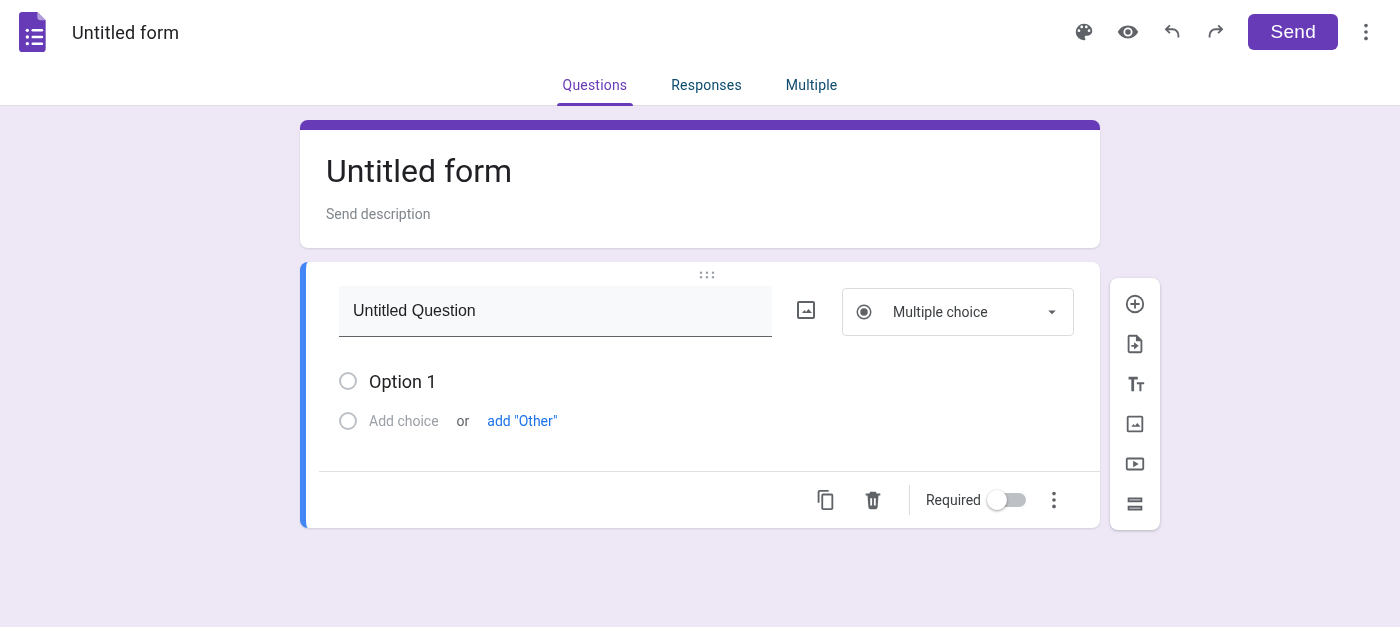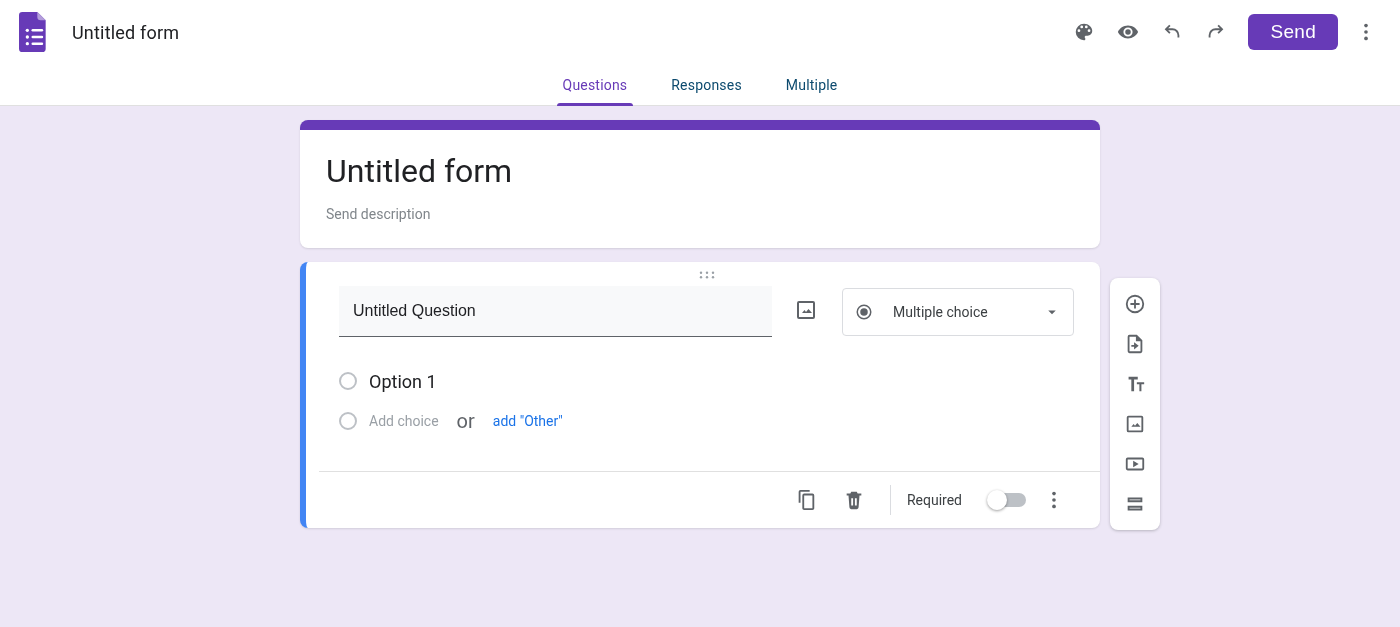--- a/index.html
+++ b/index.html
@@ -47,30 +47,30 @@
   .qtype { width:232px; height:48px; border:1px solid #dadce0; border-radius:4px; display:flex; align-items:center; padding:0 12px; cursor:pointer; gap:20px; }
   .qtype .radio-glyph { width:18px; height:18px; }
   .qtype-label { font-size:14px; color:#3c4043; flex:1; }
   .qtype svg.caret { width:18px; height:18px; fill:#5f6368; }
 
   .options { margin-top:24px; }
   .opt-row { display:flex; align-items:center; gap:12px; height:40px; }
   .radio-empty { width:18px; height:18px; border:2px solid #bdc1c6; border-radius:50%; flex:0 0 auto; }
   .opt-label { font-size:18px; color:#202124; }
   .opt-placeholder { font-size:14px; color:#9aa0a6; }
-  .opt-or { font-size:20px; color:#5f6368; margin:0 6px; }
+  .opt-or { font-size:14px; color:#5f6368; margin:0 6px; }
   .opt-other { font-size:14px; color:#1a73e8; cursor:pointer; }
 
   .divider { height:1px; background:#e0e0e0; margin:30px -26px 0 -20px; }
 
   .q-footer { display:flex; align-items:center; justify-content:flex-end; height:56px; gap:8px; }
   .footer-icon { width:40px; height:40px; display:flex; align-items:center; justify-content:center; cursor:pointer; }
   .footer-icon svg { width:22px; height:22px; fill:#5f6368; }
   .vline { width:1px; height:30px; background:#dadce0; margin:0 8px; }
-  .req-label { font-size:14px; color:#3c4043; margin-right:19px; }
+  .req-label { font-size:14px; color:#3c4043; margin-right:0; }
   .switch { width:37px; height:14px; background:#bdc1c6; border-radius:10px; position:relative; cursor:pointer; }
   .switch::after { content:""; position:absolute; width:20px; height:20px; background:#fff; border-radius:50%; top:-3px; left:-2px; box-shadow:0 1px 3px rgba(0,0,0,.4); }
 
   
   .side-toolbar { position:absolute; top:0; left:calc(50% + 410px); width:50px; background:#fff; border-radius:8px; box-shadow:0 1px 3px rgba(60,64,67,.3); padding:6px 0; display:flex; flex-direction:column; align-items:center; }
   .side-btn { width:40px; height:40px; display:flex; align-items:center; justify-content:center; cursor:pointer; }
   .side-btn svg { width:22px; height:22px; fill:#5f6368; }
 </style>
 </head>
 <body>

